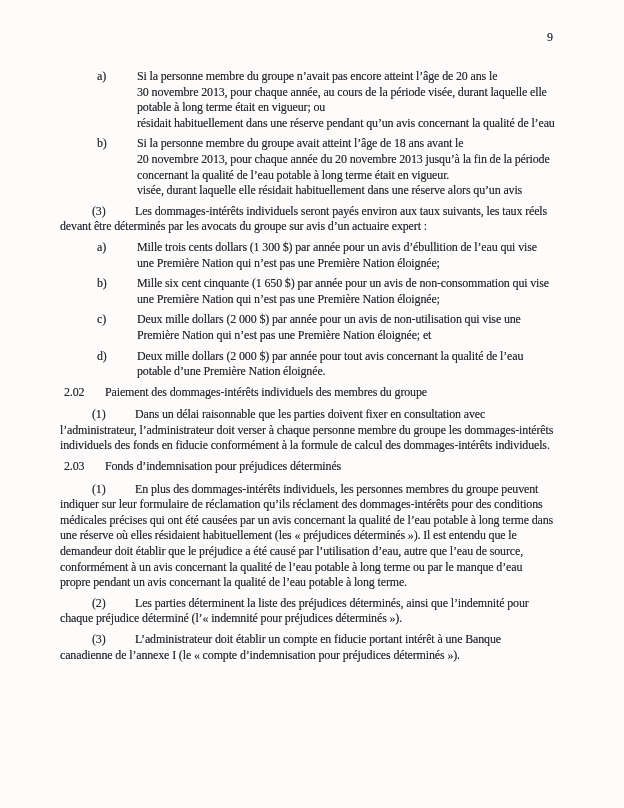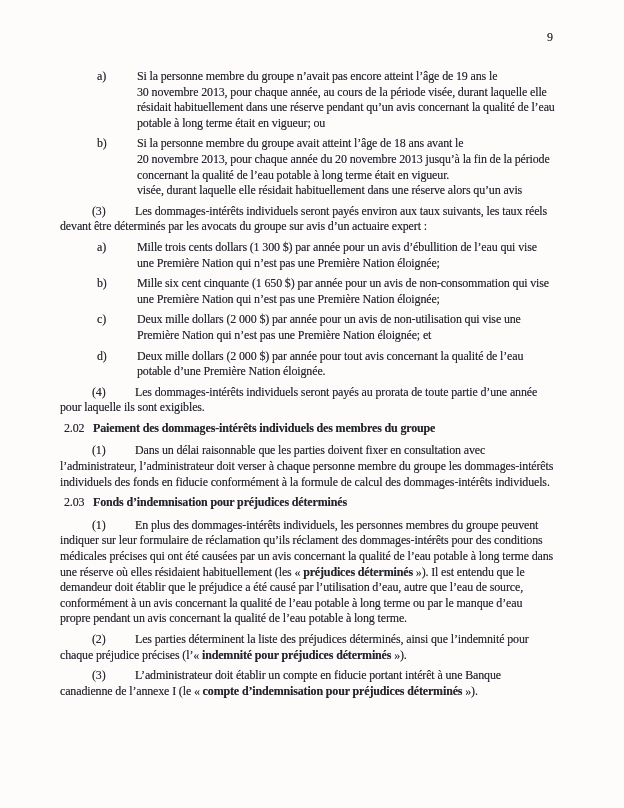--- a/index.html
+++ b/index.html
@@ -34,39 +34,39 @@
   .block { margin: 0 0 5px 0; }
   
   .item { display: flex; margin-left: 37px; }
   .item .marker { flex: 0 0 40px; }
   
   .first { padding-left: 32px; }
   .pnum { display: inline-block; width: 43px; }
   
   .heading { display: flex; margin: 5px 0 7px 0; }
   .heading .hnum { flex: 0 0 29px; margin-left: 4px; }
-  .heading .htitle { font-weight: bold; }
-  strong { font-weight: bold; }
+  .heading .htitle { font-weight: normal; margin-left: 12px; }
+  strong { font-weight: normal; }
 </style>
 </head>
 <body>
 
 <div class="page">
 
   <div class="pageno">9</div>
 
   <div class="content">
 
     <div class="item block">
       <span class="marker">a)</span>
       <div>
-        <div class="line">Si la personne membre du groupe n’avait pas encore atteint l’âge de 19 ans le</div>
+        <div class="line">Si la personne membre du groupe n’avait pas encore atteint l’âge de 20 ans le</div>
         <div class="line">30 novembre 2013, pour chaque année, au cours de la période visée, durant laquelle elle</div>
+        <div class="line">potable à long terme était en vigueur; ou</div>
         <div class="line">résidait habituellement dans une réserve pendant qu’un avis concernant la qualité de l’eau</div>
-        <div class="line">potable à long terme était en vigueur; ou</div>
       </div>
     </div>
 
     <div class="item block">
       <span class="marker">b)</span>
       <div>
         <div class="line">Si la personne membre du groupe avait atteint l’âge de 18 ans avant le</div>
         <div class="line">20 novembre 2013, pour chaque année du 20 novembre 2013 jusqu’à la fin de la période</div>
         <div class="line">concernant la qualité de l’eau potable à long terme était en vigueur.</div>
         <div class="line">visée, durant laquelle elle résidait habituellement dans une réserve alors qu’un avis</div>
@@ -103,24 +103,20 @@
     </div>
 
     <div class="item block">
       <span class="marker">d)</span>
       <div>
         <div class="line">Deux mille dollars (2 000 $) par année pour tout avis concernant la qualité de l’eau</div>
         <div class="line">potable d’une Première Nation éloignée.</div>
       </div>
     </div>
 
-    <div class="block">
-      <div class="line first"><span class="pnum">(4)</span><span>Les dommages-intérêts individuels seront payés au prorata de toute partie d’une année</span></div>
-      <div class="line">pour laquelle ils sont exigibles.</div>
-    </div>
 
     <div class="heading">
       <span class="hnum">2.02</span>
       <span class="htitle">Paiement des dommages-intérêts individuels des membres du groupe</span>
     </div>
 
     <div class="block">
       <div class="line first"><span class="pnum">(1)</span><span>Dans un délai raisonnable que les parties doivent fixer en consultation avec</span></div>
       <div class="line">l’administrateur, l’administrateur doit verser à chaque personne membre du groupe les dommages-intérêts</div>
       <div class="line">individuels des fonds en fiducie conformément à la formule de calcul des dommages-intérêts individuels.</div>
@@ -136,21 +132,21 @@
       <div class="line">indiquer sur leur formulaire de réclamation qu’ils réclament des dommages-intérêts pour des conditions</div>
       <div class="line">médicales précises qui ont été causées par un avis concernant la qualité de l’eau potable à long terme dans</div>
       <div class="line"><span>une réserve où elles résidaient habituellement (les « </span><strong>préjudices déterminés</strong><span> »). Il est entendu que le</span></div>
       <div class="line">demandeur doit établir que le préjudice a été causé par l’utilisation d’eau, autre que l’eau de source,</div>
       <div class="line">conformément à un avis concernant la qualité de l’eau potable à long terme ou par le manque d’eau</div>
       <div class="line">propre pendant un avis concernant la qualité de l’eau potable à long terme.</div>
     </div>
 
     <div class="block">
       <div class="line first"><span class="pnum">(2)</span><span>Les parties déterminent la liste des préjudices déterminés, ainsi que l’indemnité pour</span></div>
-      <div class="line"><span>chaque préjudice précises (l’« </span><strong>indemnité pour préjudices déterminés</strong><span> »).</span></div>
+      <div class="line"><span>chaque préjudice déterminé (l’« </span><strong>indemnité pour préjudices déterminés</strong><span> »).</span></div>
     </div>
 
     <div class="block">
       <div class="line first"><span class="pnum">(3)</span><span>L’administrateur doit établir un compte en fiducie portant intérêt à une Banque</span></div>
       <div class="line"><span>canadienne de l’annexe I (le « </span><strong>compte d’indemnisation pour préjudices déterminés</strong><span> »).</span></div>
     </div>
 
   </div>
 </div>
 

